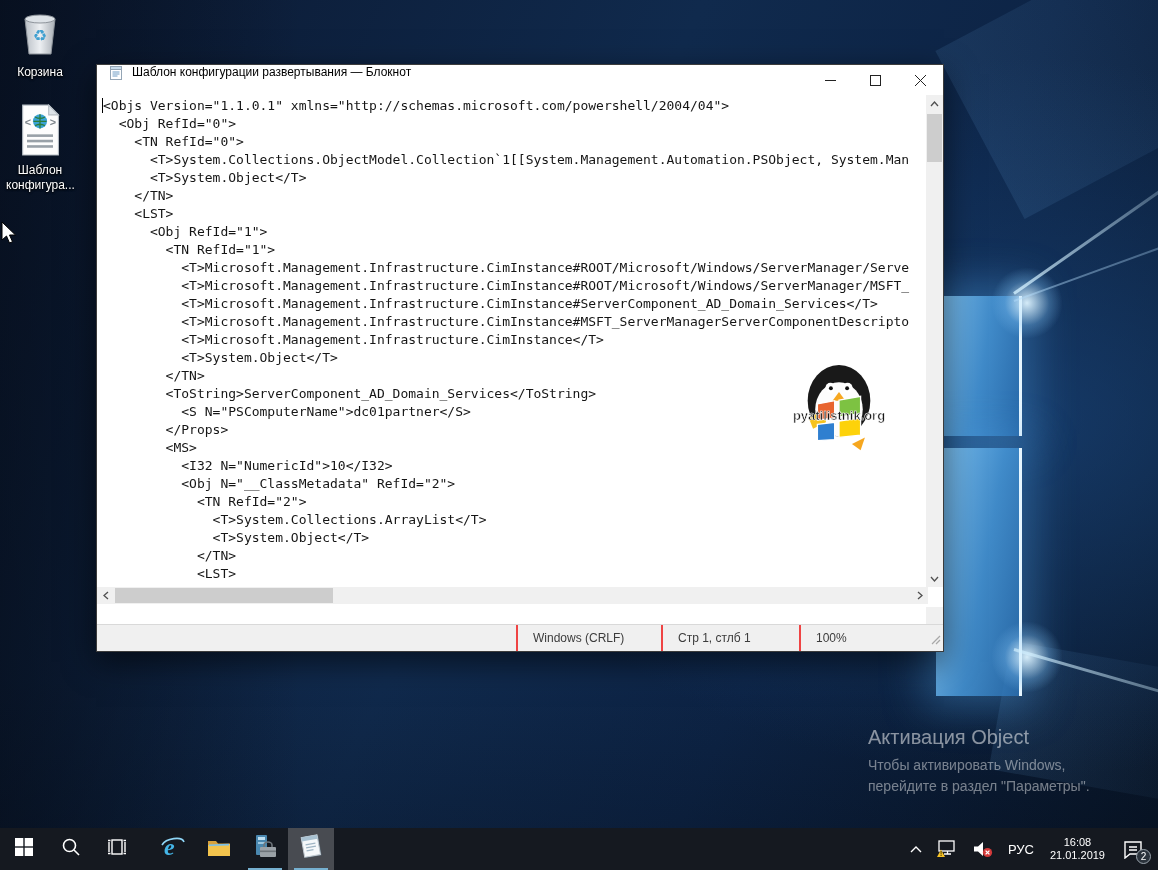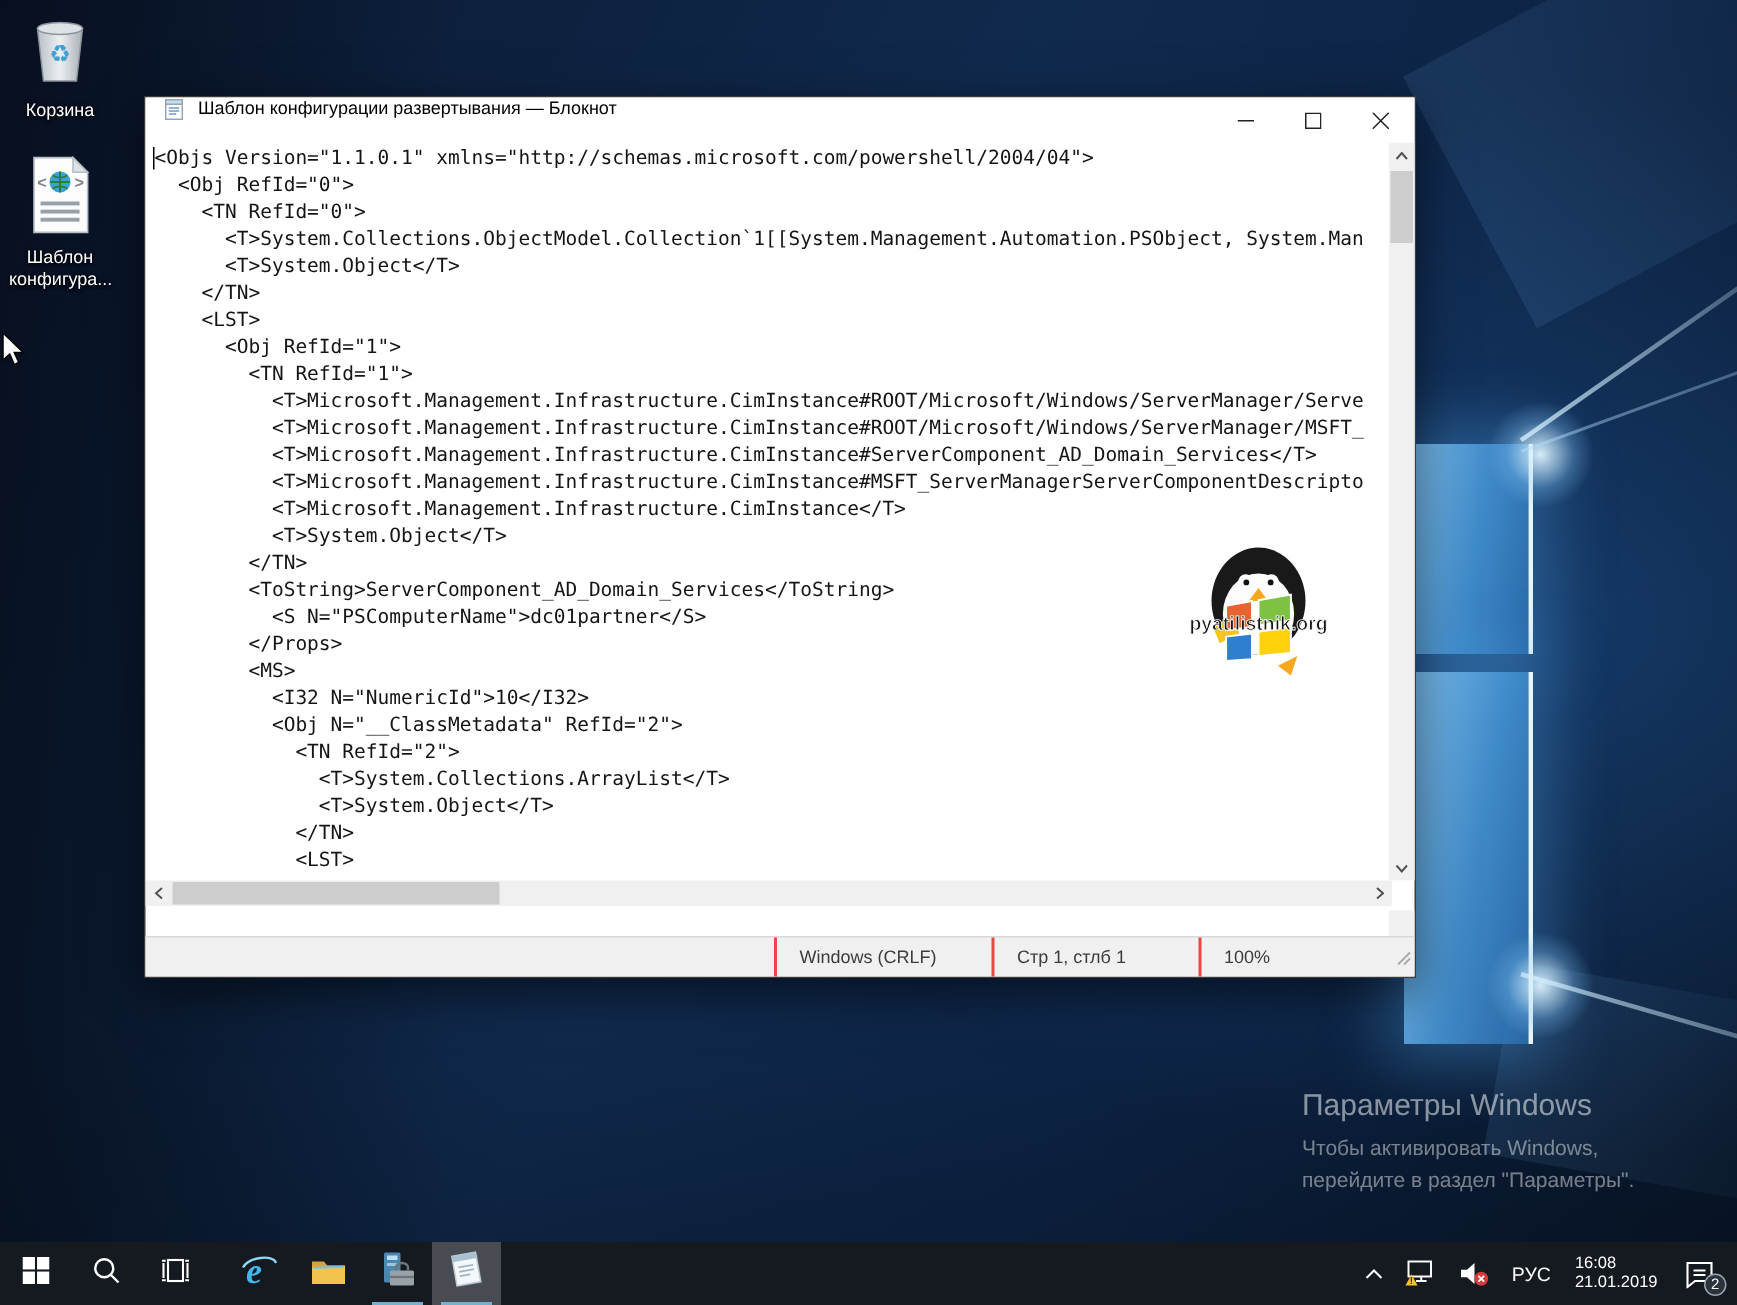--- a/index.html
+++ b/index.html
@@ -93,21 +93,21 @@
       background:#151920; display:flex; align-items:stretch; z-index:50; }
   .task-left { display:flex; align-items:stretch; }
   .task-btn { width:46px; display:flex; align-items:center; justify-content:center; position:relative; }
   .task-btn.start { width:48px; }
   .task-gap { width:10px; }
   .task-btn .underline { position:absolute; left:6px; right:6px; bottom:0; height:2px; background:#76b0d0; }
   .task-btn.active { background:rgba(255,255,255,.22); }
   .tray { margin-left:auto; display:flex; align-items:center; padding-right:6px; }
   .tray-item { display:flex; align-items:center; justify-content:center; height:42px; padding:0 7px; position:relative; }
   .tray-lang { color:#fff; font-size:13px; }
-  .tray-clock { color:#fff; font-size:11px; line-height:13px; padding:0 9px; }
+  .tray-clock { color:#fff; font-size:11px; line-height:13px; text-align:center; padding:0 9px; }
   .badge { position:absolute; right:1px; bottom:6px; width:15px; height:15px; border-radius:50%;
       background:#2b333c; border:1px solid #9aa4ad; color:#fff; font-size:10px;
       display:flex; align-items:center; justify-content:center; }
 </style>
 </head>
 <body>
 
 <div class="desktop">
 
   <div class="vignette"></div>
@@ -280,21 +280,21 @@
       <div class="seg seg3">100%</div>
     </div>
     <span class="grip">
       <svg width="12" height="12" viewBox="0 0 12 12">
           <path d="M11 3 L3 11 M11 7 L7 11" stroke="#a8a8a8" stroke-width="1.2"></path>
         </svg>
     </span>
   </div>
 
   <div class="activation">
-    <div class="a-title">Параметры Windows</div>
+    <div class="a-title">Активация Object</div>
     <div class="a-line">Чтобы активировать Windows,</div>
     <div class="a-line">перейдите в раздел "Параметры".</div>
   </div>
 
   <div class="taskbar">
     <div class="task-left">
       <div class="task-btn start">
         <span>
           <svg width="18" height="18" viewBox="0 0 18 18">
             <rect x="0" y="0" width="8.3" height="8.3" fill="#fff"></rect>

